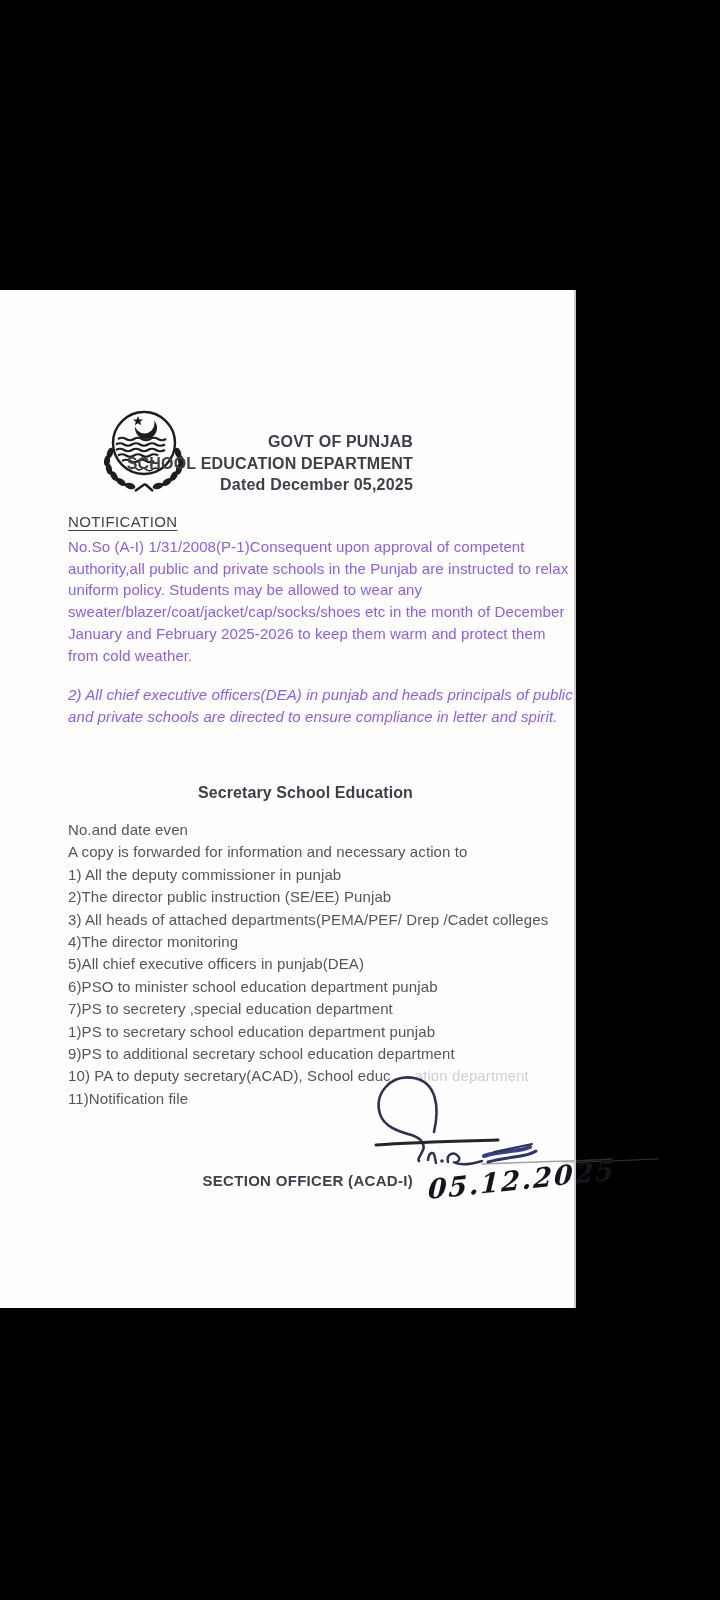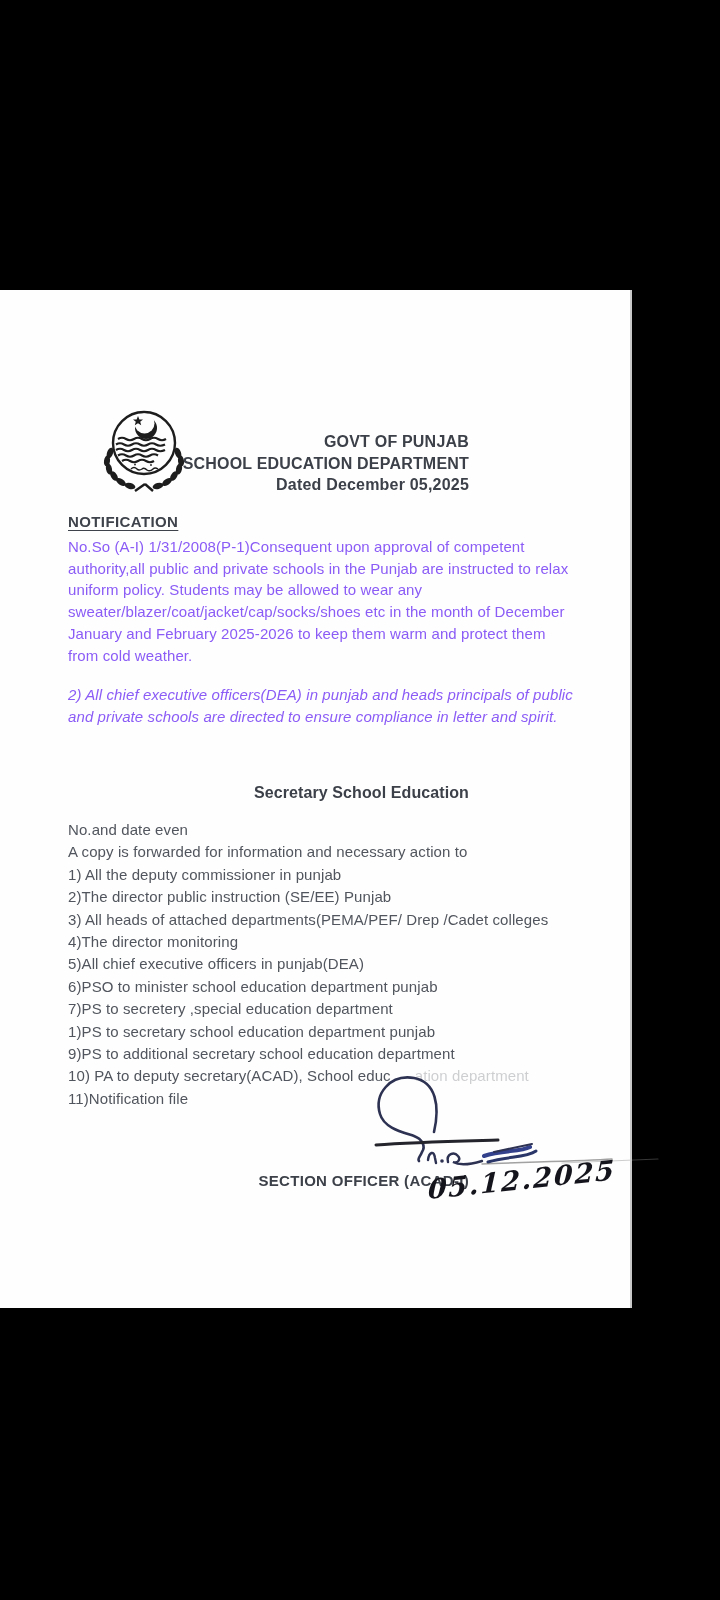--- a/index.html
+++ b/index.html
@@ -17,21 +17,21 @@
     width: 720px;
     background: #000000;
   }
   .letterbox.top { top: 0; height: 290px; }
   .letterbox.bottom { top: 1308px; height: 292px; }
 
   .document {
     position: absolute;
     top: 290px;
     left: 0;
-    width: 632px;
+    width: 576px;
     height: 1018px;
     background: #fefefe;
   }
   .edge-line {
     position: absolute;
     right: 0;
     top: 0;
     width: 2px;
     height: 100%;
     background: #c9c9c9;
@@ -55,21 +55,21 @@
     font-weight: bold;
     line-height: 21.5px;
     letter-spacing: 0.2px;
   }
 
   .notif-heading {
     position: absolute;
     left: 68px;
     top: 223px;
     font-size: 15px;
-    font-weight: bold;
+    font-weight: normal;
     color: #3e424a;
     text-decoration: underline;
     text-underline-offset: 3px;
     letter-spacing: 0.4px;
   }
 
   .para {
     position: absolute;
     left: 68px;
     color: #8b5cf6;

